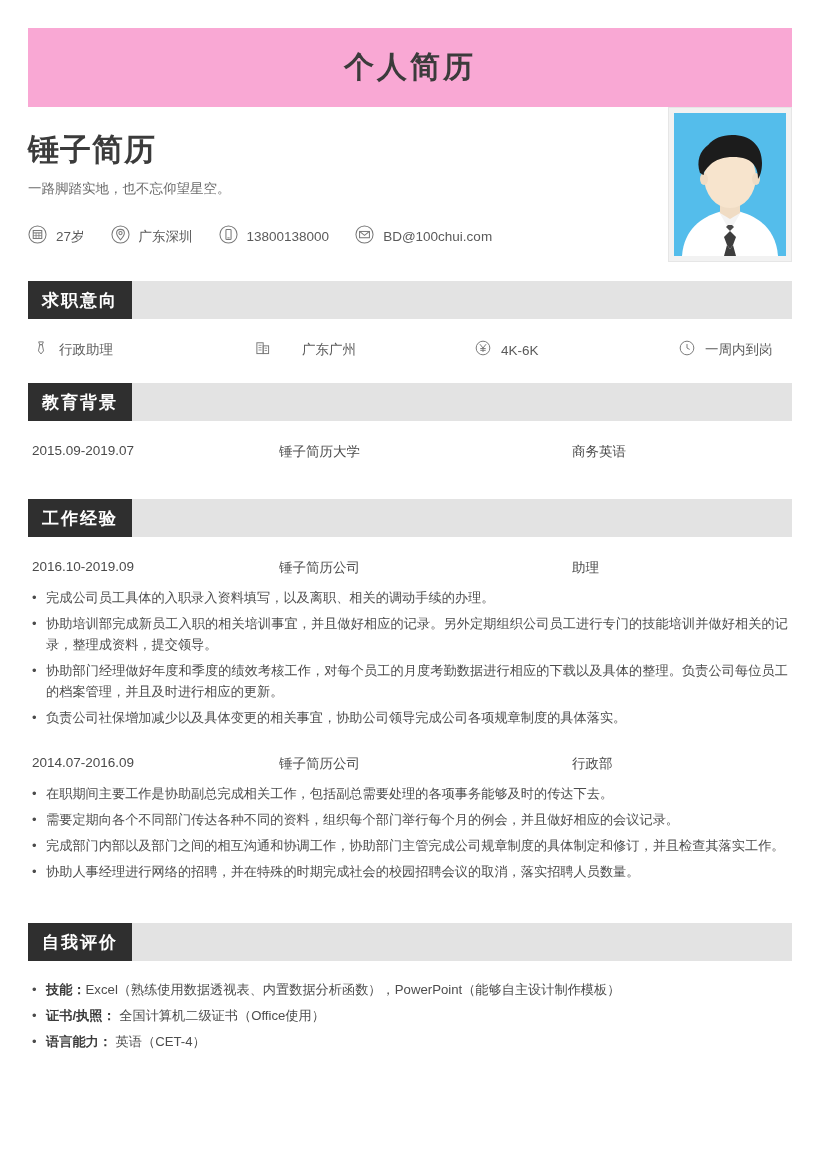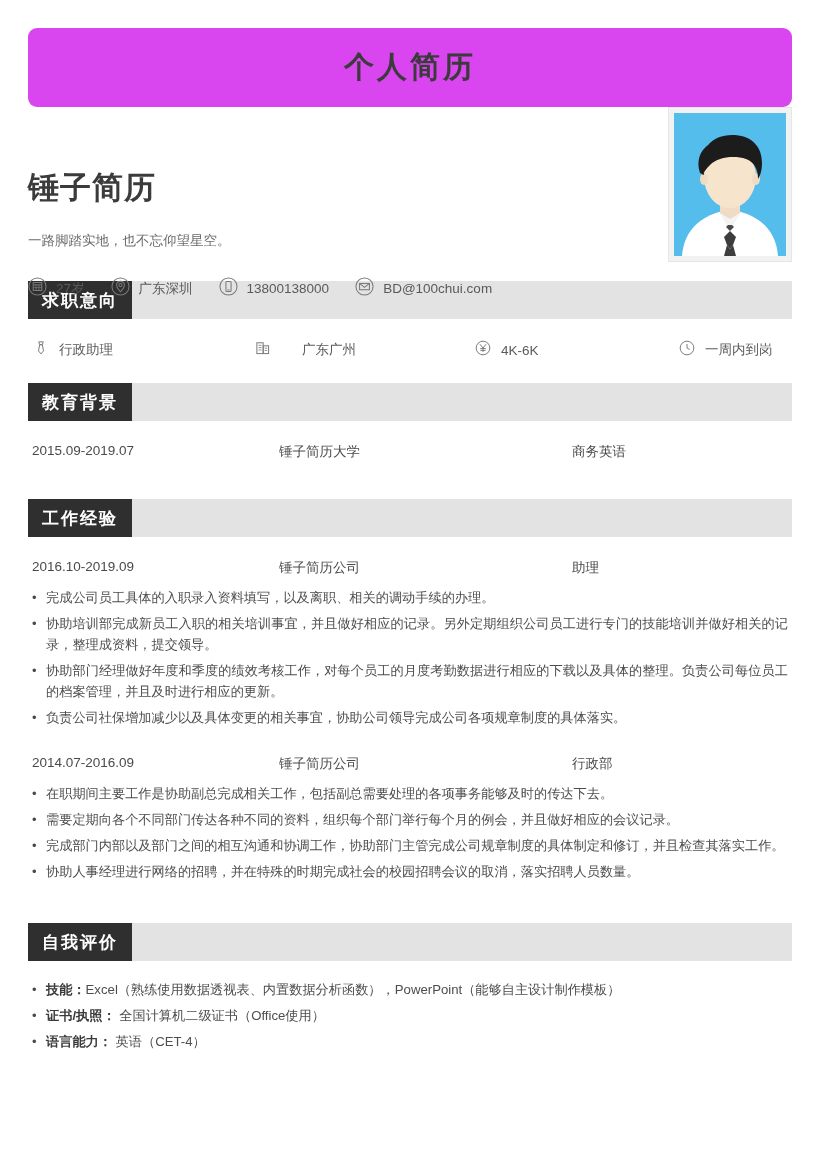--- a/index.html
+++ b/index.html
@@ -9,31 +9,31 @@
     background: #ffffff;
     font-family: "Liberation Sans", "DejaVu Sans", sans-serif;
     color: #4a4a4a;
     overflow: hidden;
   }
   .page { position: relative; width: 820px; height: 1160px; padding: 28px; }
 
   
   .banner {
     width: 764px; height: 79px;
-    background: #d946ef;
-    display: flex; align-items: center; justify-content: center; border-radius: 9px;
+    background: #f9a8d4;
+    display: flex; align-items: center; justify-content: center;
   }
   .banner-title {
     font-size: 30px; font-weight: bold; color: #3b3b3b; letter-spacing: 3px;
   }
 
   
   .identity { position: relative; width: 764px; height: 172px; padding-top: 22px; }
-  .name { font-size: 31px; font-weight: bold; color: #3b3b3b; letter-spacing: 1px; margin-top: 38px; }
-  .tagline { margin-top: 23px; font-size: 13.5px; color: #6b6b6b; }
+  .name { font-size: 31px; font-weight: bold; color: #3b3b3b; letter-spacing: 1px; }
+  .tagline { margin-top: 9px; font-size: 13.5px; color: #6b6b6b; }
   .contact-row { margin-top: 27px; display: flex; align-items: center; }
   .contact-item { display: flex; align-items: center; margin-right: 26px; }
   .contact-item .ic { margin-right: 9px; display: block; }
   .contact-text { font-size: 13.5px; color: #5a5a5a; }
 
   
   .photo-frame {
     position: absolute; right: 0; top: 0;
     width: 124px; height: 155px;
     background: #f2f2f2; border: 1px solid #e6e6e6;

